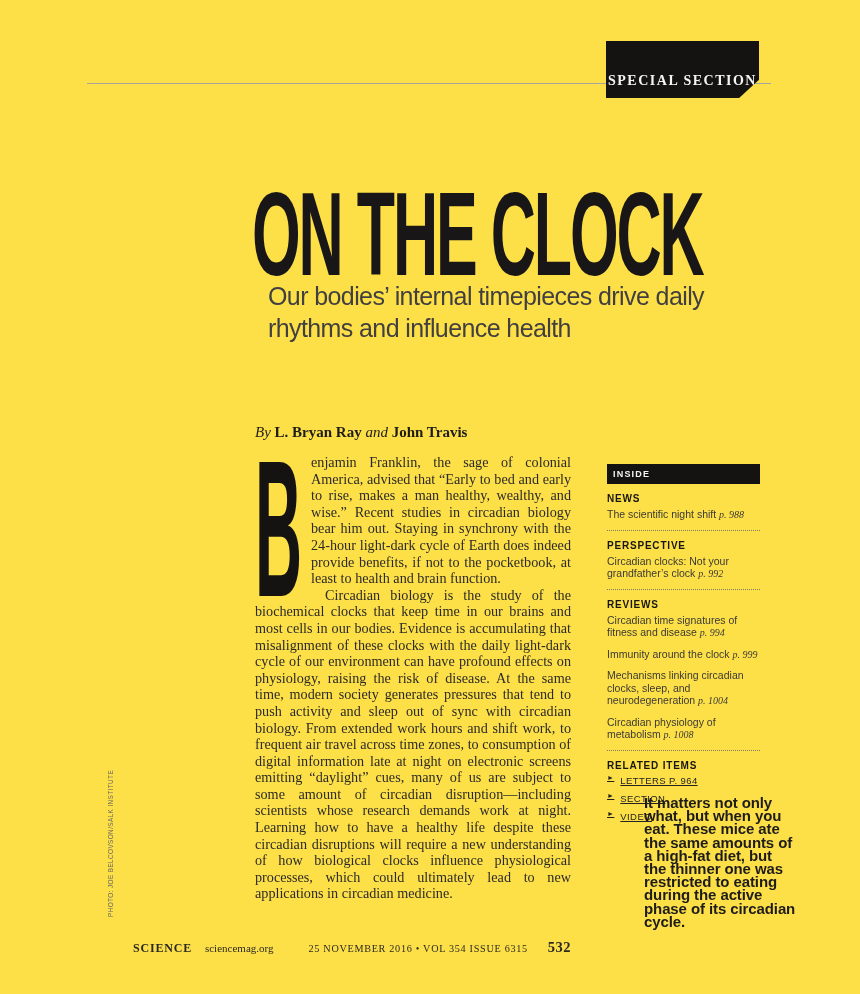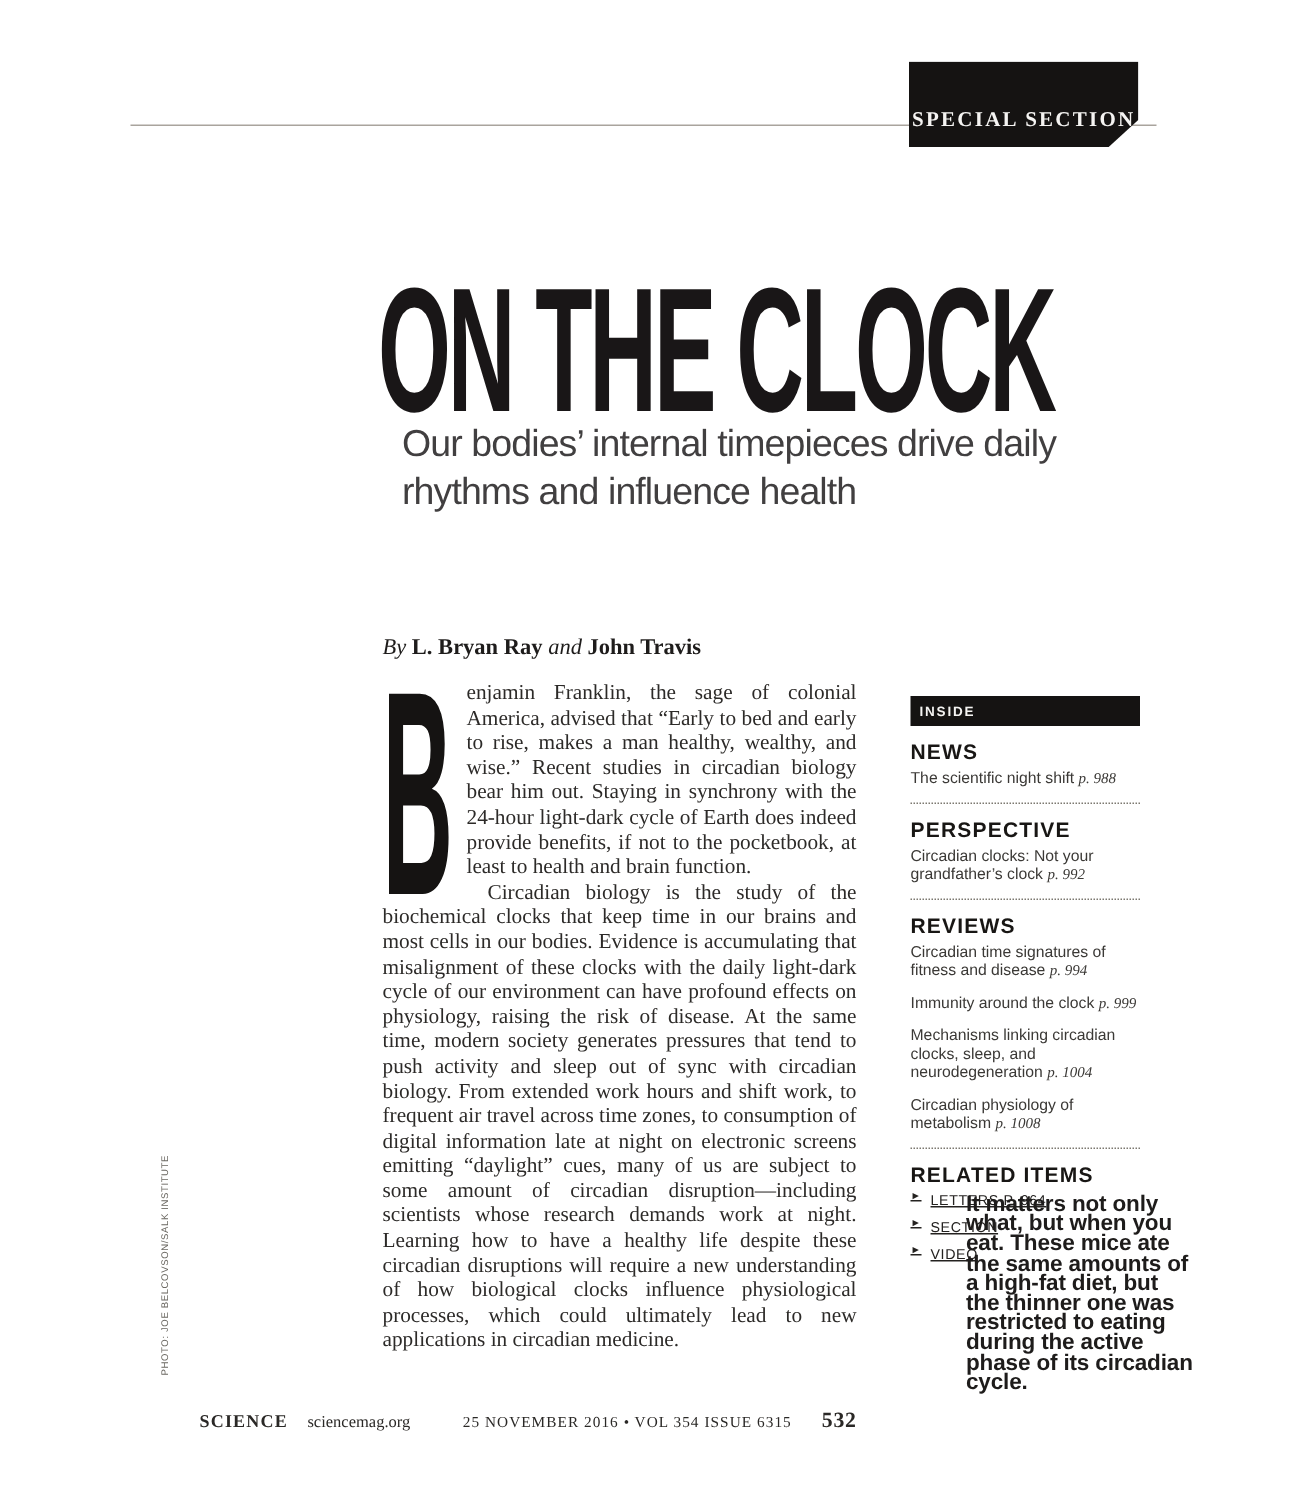--- a/index.html
+++ b/index.html
@@ -1,19 +1,19 @@
 <!DOCTYPE html>
 <html><head>
 <meta charset="utf-8">
 <style>
   html,body{margin:0;padding:0;}
   body{background:#e9e8e6;font-family:"Liberation Sans",sans-serif;}
   .page{
     position:relative;width:860px;height:994px;margin:0 auto;
-    background:#ffffff;overflow:hidden;color:#2c2a28;
+    background:#fde047;overflow:hidden;color:#2c2a28;
   }
   
   .top-rule{position:absolute;left:87px;top:83px;width:684px;height:1px;background:#a9a49d;}
   .badge{
     position:absolute;left:606px;top:41px;width:153px;height:57px;background:#151312;
     clip-path:polygon(0 0,100% 0,100% 68%,87% 100%,0 100%);
     display:flex;align-items:flex-end;justify-content:center;padding-bottom:9px;box-sizing:border-box;
   }
   .badge span{
     color:#f5f4f2;font-family:"Liberation Serif",serif;font-weight:bold;
@@ -43,21 +43,21 @@
   .article p{margin:0;}
   .article .p2{text-indent:14px;}
   .dropcap-box{float:left;width:47px;height:144px;margin:3px 9px 2px 0;}
   .dropcap-box svg text{fill:#151312;}
   
   .inside{position:absolute;left:607px;top:464px;width:153px;color:#3b3936;}
   .inside-bar{
     background:#151312;height:20px;display:flex;align-items:center;padding:0 0 0 6px;margin-bottom:9px;
   }
   .inside-bar span{color:#f5f4f2;font-size:9px;font-weight:bold;letter-spacing:1.2px;}
-  .sec-label{font-size:14px;font-weight:bold;letter-spacing:0.8px;color:#181614;margin:9px 0 4px;}
+  .sec-label{font-size:10px;font-weight:bold;letter-spacing:0.8px;color:#181614;margin:9px 0 4px;}
   .sec-label:first-of-type{margin-top:0;}
   .item{font-size:10.5px;line-height:12.5px;margin:2px 0 8px;}
   .pref{font-family:"Liberation Serif",serif;font-style:italic;font-size:10px;color:#3b3936;}
   .dots{border-bottom:1.5px dotted #7c7970;margin:2px 0 1px;}
   .rel-item{display:flex;align-items:flex-start;font-size:9.5px;letter-spacing:0.4px;margin:0 0 7px;color:#242220;text-decoration:underline;}
   .rel-arrow{font-size:7px;margin-right:6px;position:relative;top:-1px;}
   
   .caption{
     position:absolute;left:607px;top:796px;width:152px;
     font-size:15px;line-height:13.2px;font-weight:bold;color:#1e1c1b;letter-spacing:-0.1px;margin-left:37px;

